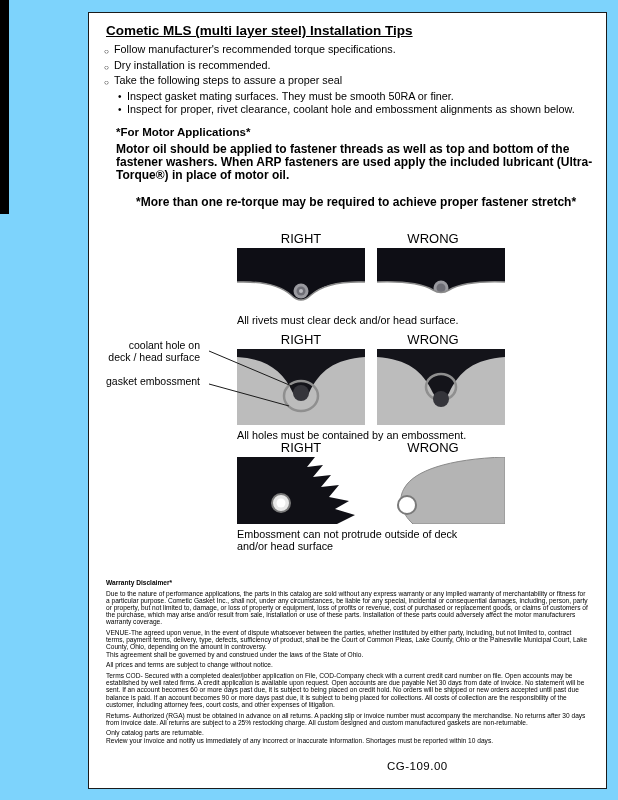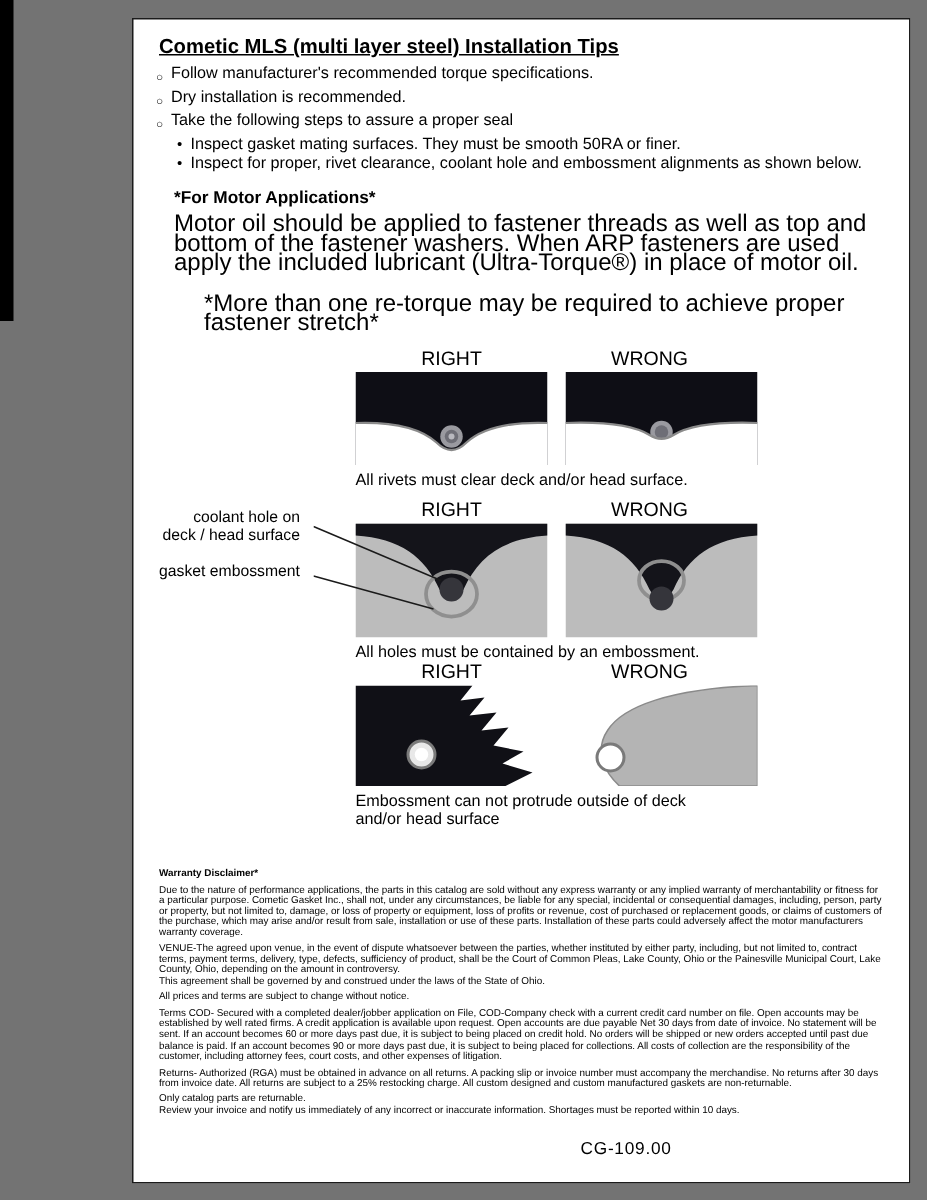--- a/index.html
+++ b/index.html
@@ -1,21 +1,21 @@
 <!DOCTYPE html>
 <html><head>
 <meta charset="utf-8">
 <style>
   * { box-sizing: border-box; }
   html, body { margin: 0; padding: 0; background: #ffffff; }
   .page {
     position: relative;
     width: 618px;
     height: 800px;
-    background: #737373;
+    background: #7dd3fc;
     font-family: "Liberation Sans", sans-serif;
     color: #000000;
     overflow: hidden;
   }
   .edge-bar {
     position: absolute;
     left: 0; top: 0;
     width: 9px; height: 214px;
     background: #000000;
   }
@@ -39,22 +39,23 @@
   .bullet.sub { margin-left: 14px; }
   .bullet.sub .marker { width: 9px; font-size: 10px; padding-top: 0; }
   .diesel-heading {
     margin: 9px 0 0 12px;
     font-size: 11.5px;
     font-weight: bold;
   }
   .dpara {
     margin: 5px 0 0 12px;
     width: 480px;
-    font-size: 16px;
+    font-size: 12px;
     line-height: 13px;
+    font-weight: bold;
   }
   .dnote { margin-top: 14px; margin-left: 32px; }
 
   .diag-row { position: absolute; width: 268px; }
   .row1 { left: 148px; top: 219px; }
   .row2 { left: 148px; top: 320px; }
   .row3 { left: 148px; top: 428px; }
   .diag-headers { display: flex; gap: 4px; }
   .dh { width: 128px; text-align: center; font-size: 13px; line-height: 14px; }
   .diag-images { display: flex; gap: 12px; margin-top: 2px; }

